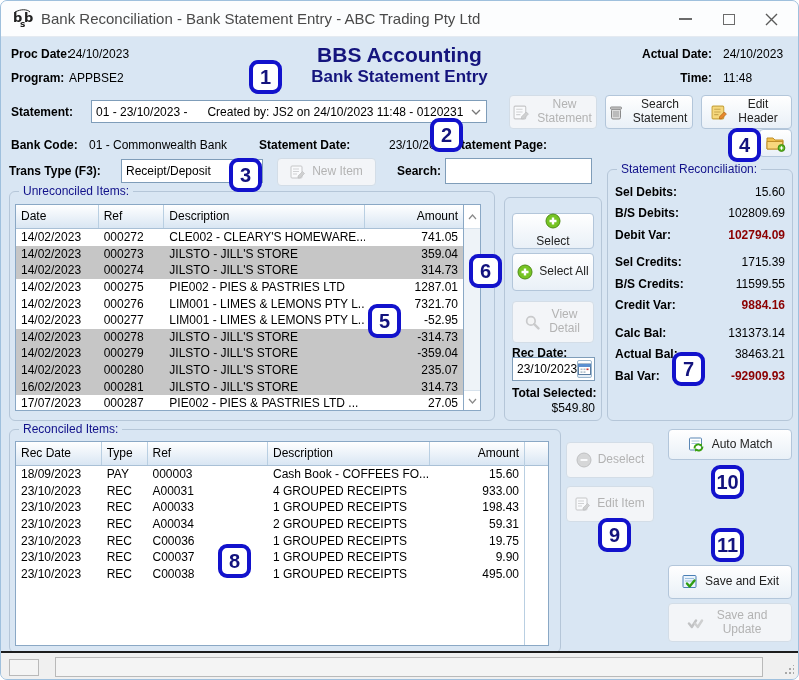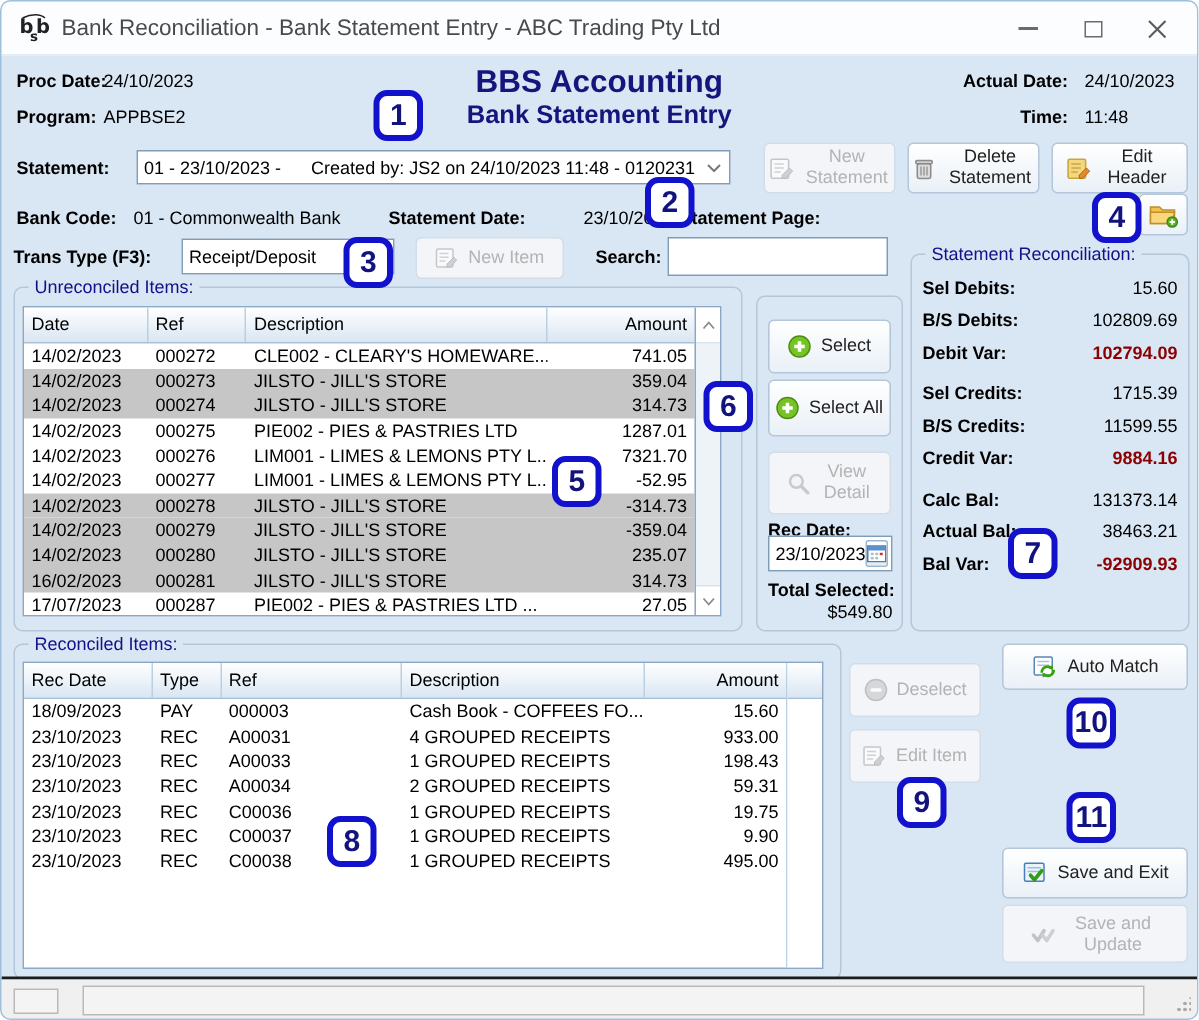--- a/index.html
+++ b/index.html
@@ -122,21 +122,21 @@
   #trans-input{left:120px;top:158px;width:142px;height:24px;}
   #btn-new-item{left:276px;top:157px;width:99px;height:28px;}
   #search-label{left:396px;top:163px;}
   #search-input{left:444px;top:157px;width:147px;height:26px;}
 
   #grp-unrec{left:8px;top:190px;width:486px;height:230px;}
   #grp-unrec-legend{left:18px;top:183px;}
   #tbl-unrec{left:14px;top:203px;width:466px;height:207px;}
 
   #grp-actions{left:503px;top:196px;width:98px;height:224px;}
-  #btn-select{left:511px;top:212px;width:82px;height:36px;}
+  #btn-select{left:511px;top:212px;width:82px;height:36px;flex-direction:column;}
   #btn-select-all{left:511px;top:252px;width:82px;height:38px;}
   #btn-view-detail{left:511px;top:300px;width:82px;height:42px;}
   #recdate-label{left:511px;top:345px;}
   #recdate-field{left:511px;top:356px;width:83px;height:24px;padding-right:2px;}
   #totalsel-label{left:511px;top:385px;}
   #totalsel-value{left:511px;top:400px;width:83px;text-align:right;}
 
   #grp-recon{left:606px;top:168px;width:186px;height:252px;}
   #grp-recon-legend{left:616px;top:161px;}
   #recon-rows{left:606px;top:180px;width:186px;}
@@ -214,21 +214,21 @@
     <span style="width:58px;">New Statement</span>
   </div>
   <div class="abs btn" id="btn-del-stmt">
     <span class="ic">
       <svg width="16" height="17" viewBox="0 0 16 16">
           <rect x="3.5" y="4.5" width="9" height="10" rx="1.5" fill="#dcdcdc" stroke="#8a8a8a"></rect>
           <path d="M6 6.5 V12.5 M8 6.5 V12.5 M10 6.5 V12.5" stroke="#9a9a9a" stroke-width="1"></path>
           <rect x="2.5" y="2.5" width="11" height="2.2" rx="0.8" fill="#cfcfcf" stroke="#8a8a8a"></rect>
         </svg>
     </span>
-    <span style="width:60px;">Delete Statement</span>
+    <span style="width:60px;">Search Statement</span>
   </div>
   <div class="abs btn" id="btn-edit-hdr">
     <span class="ic">
       <svg width="17" height="17" viewBox="0 0 16 16">
           <rect x="1" y="2" width="11" height="12" rx="1" fill="#f6d87c" stroke="#c9a53f"></rect>
           <path d="M3 5 H9 M3 7.5 H9 M3 10 H7" stroke="#c7a54e" stroke-width="1"></path>
           <path d="M8 12 L12.5 7.5 L14.5 9.5 L10 14 L8 14 Z" fill="#e8892d" stroke="#a55f14" stroke-width="0.6"></path>
         </svg>
     </span>
     <span style="width:48px;">Edit Header</span>

